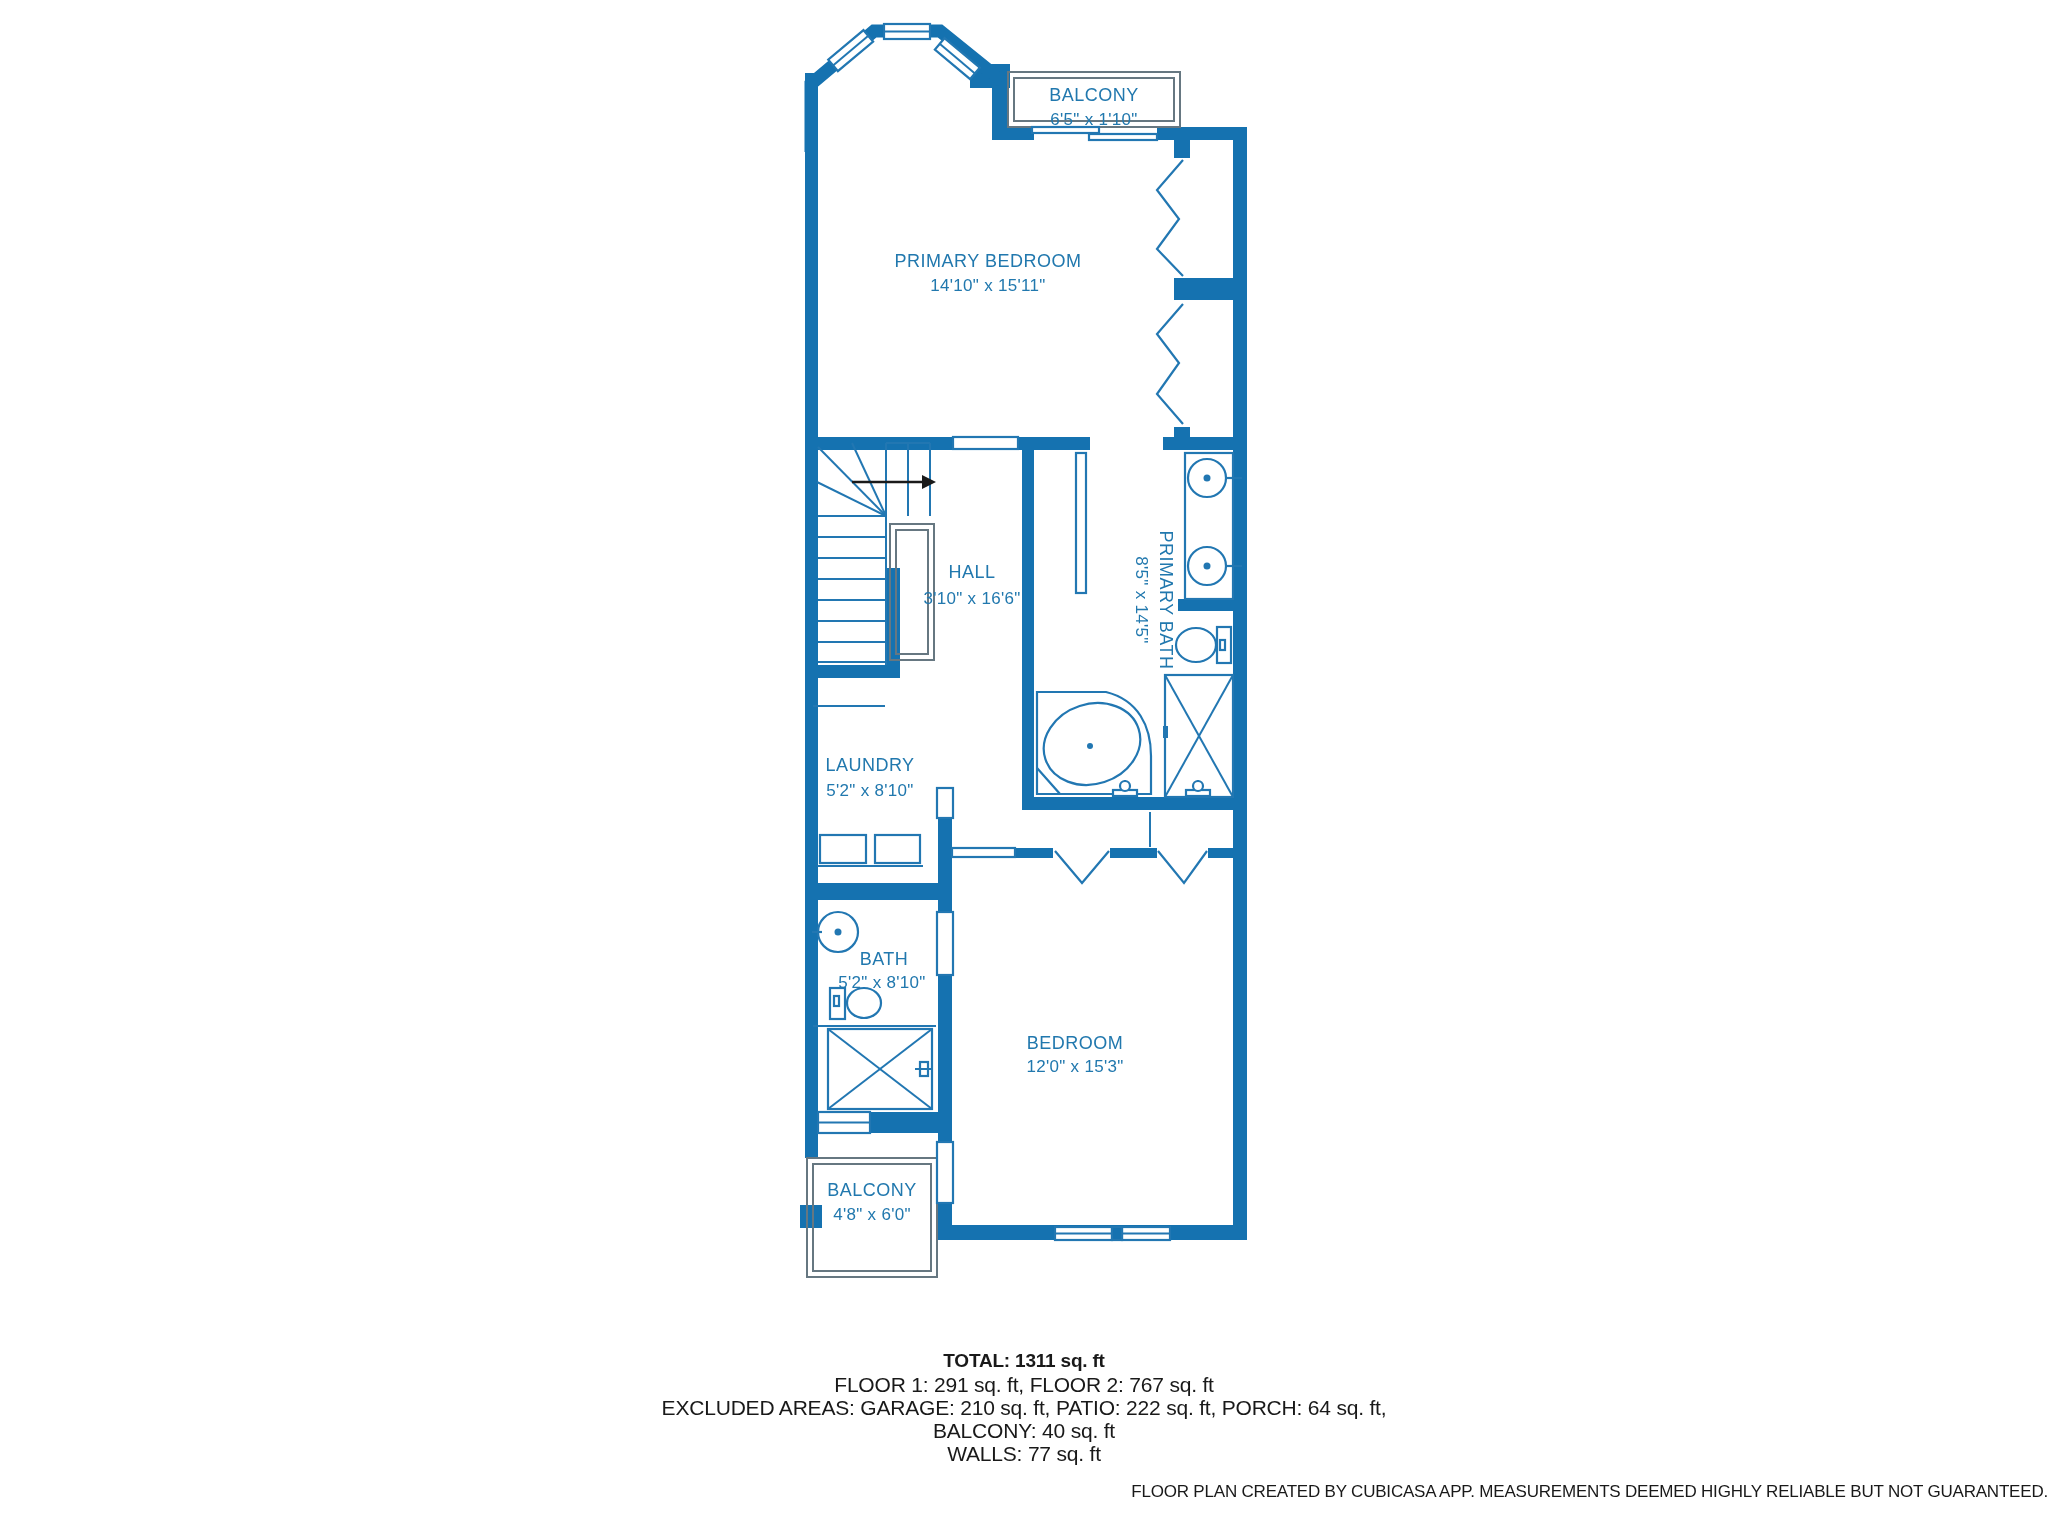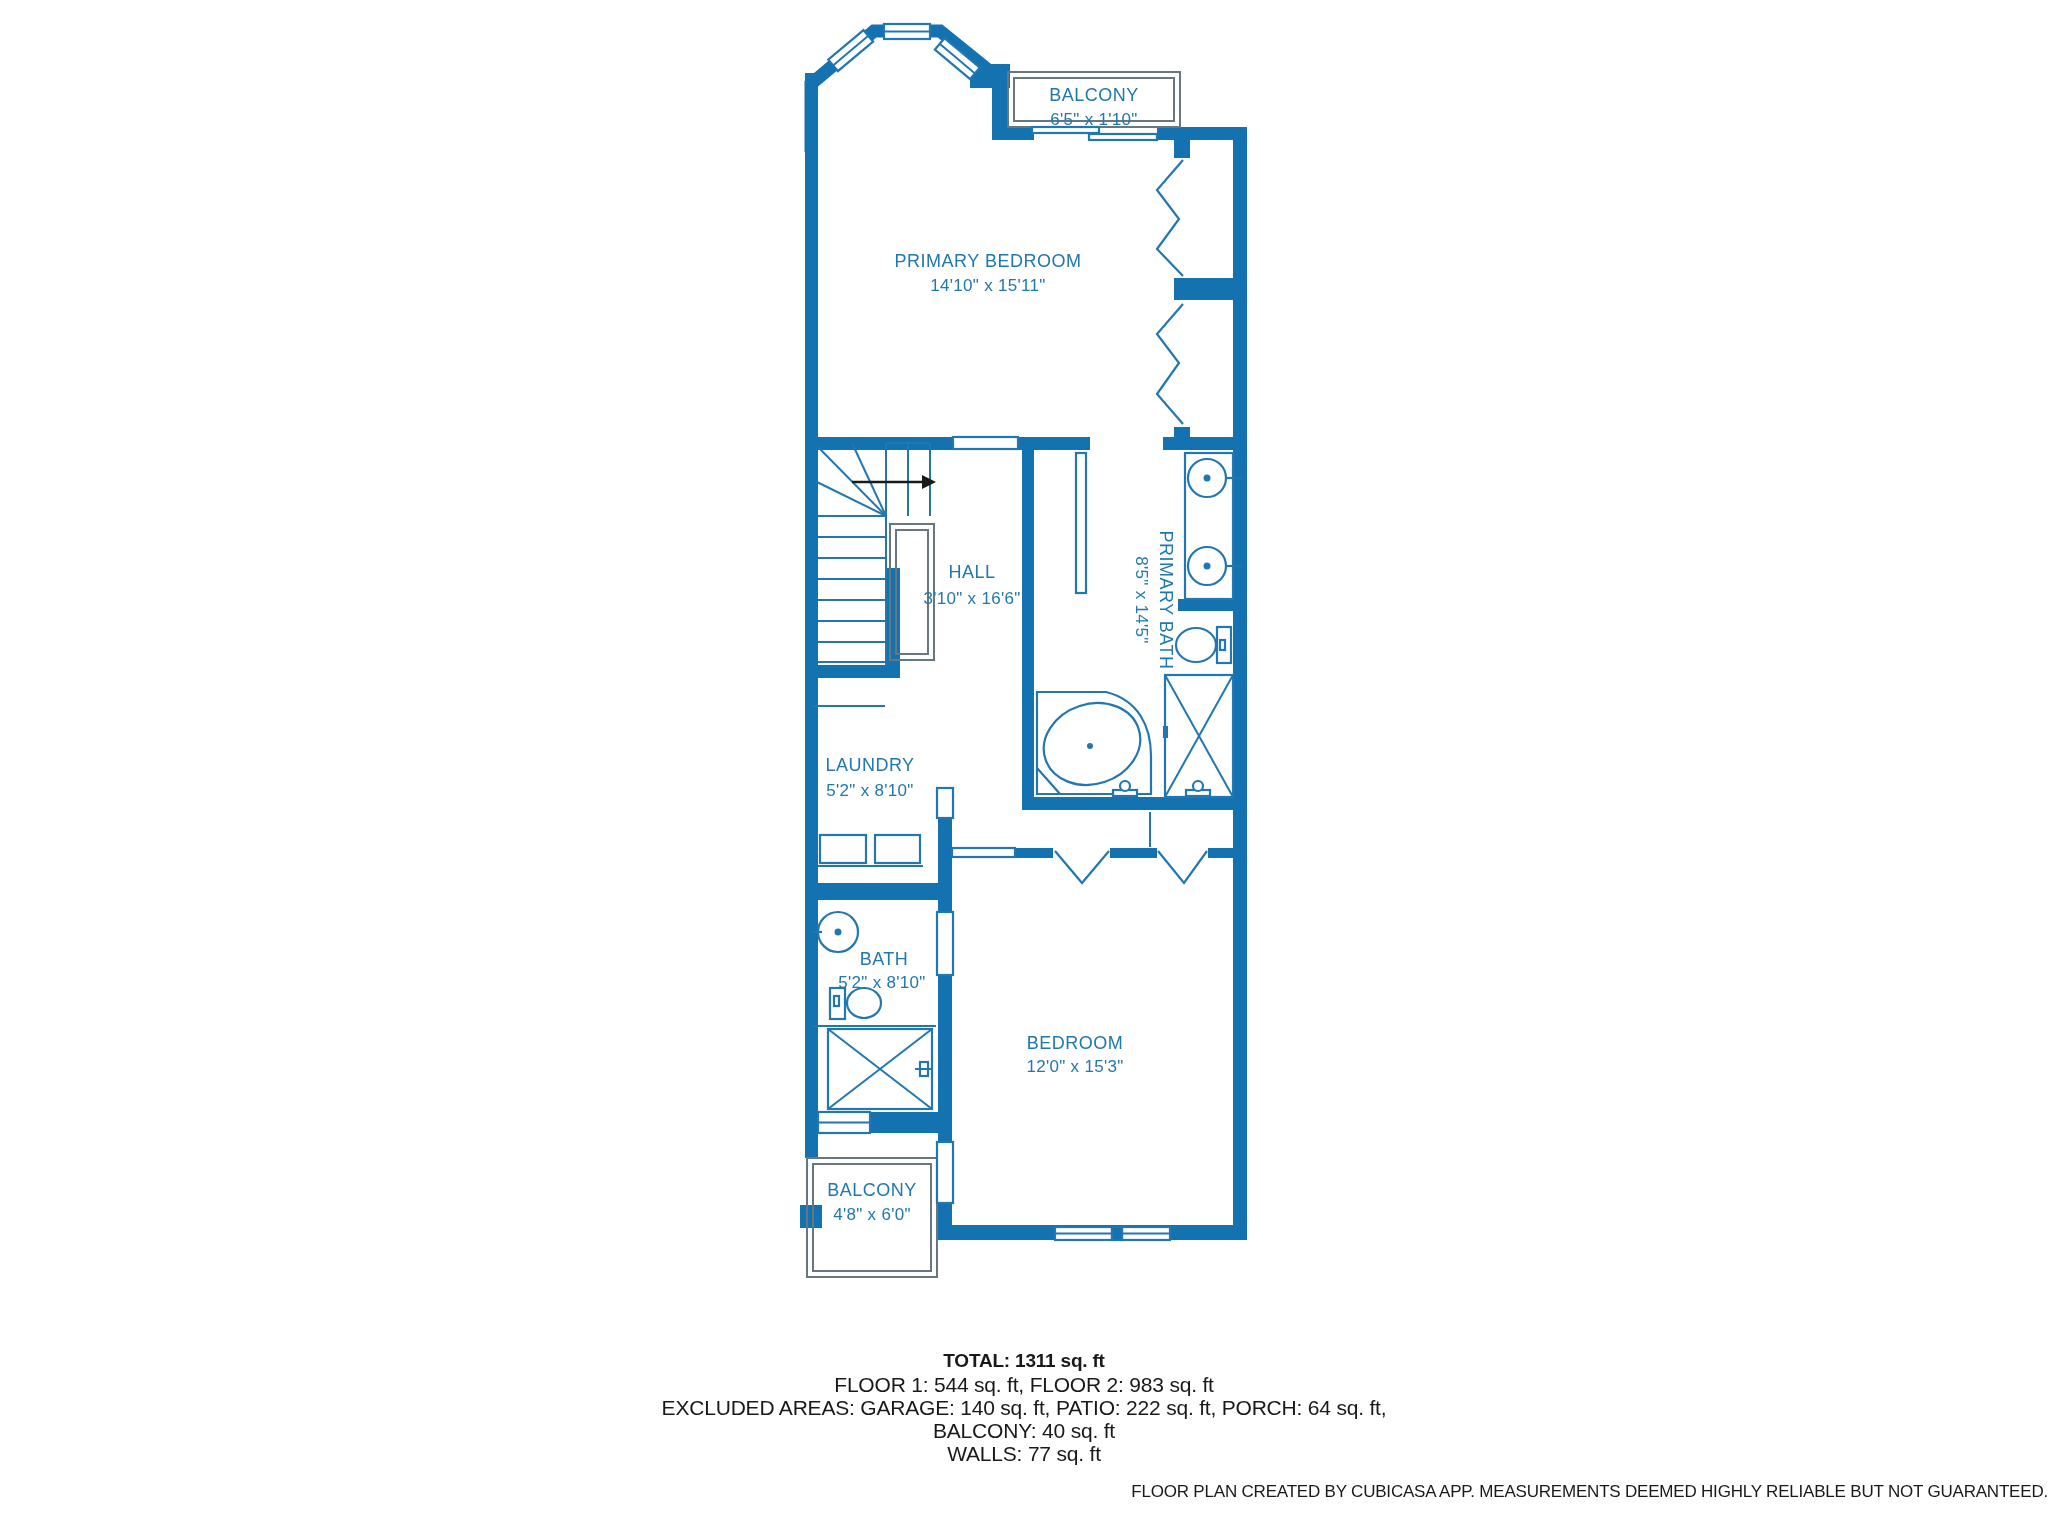--- a/index.html
+++ b/index.html
@@ -242,21 +242,21 @@
     <text class="room-name" x="1075" y="1049">BEDROOM</text>
     <text class="room-dims" x="1075" y="1072">12'0" x 15'3"</text>
 
     <text class="room-name" x="872" y="1196">BALCONY</text>
     <text class="room-dims" x="872" y="1220">4'8" x 6'0"</text>
   </g>
 </svg>
 
 <div class="summary">
   <div class="total">TOTAL: 1311 sq. ft</div>
-  <div>FLOOR 1: 544 sq. ft, FLOOR 2: 983 sq. ft</div>
-  <div>EXCLUDED AREAS: GARAGE: 140 sq. ft, PATIO: 222 sq. ft, PORCH: 64 sq. ft,</div>
+  <div>FLOOR 1: 291 sq. ft, FLOOR 2: 767 sq. ft</div>
+  <div>EXCLUDED AREAS: GARAGE: 210 sq. ft, PATIO: 222 sq. ft, PORCH: 64 sq. ft,</div>
   <div>BALCONY: 40 sq. ft</div>
   <div>WALLS: 77 sq. ft</div>
 </div>
 
 <div class="plan-footer">FLOOR PLAN CREATED BY CUBICASA APP. MEASUREMENTS DEEMED HIGHLY RELIABLE BUT NOT GUARANTEED.</div>
 
 </div>
 
 </body></html>

